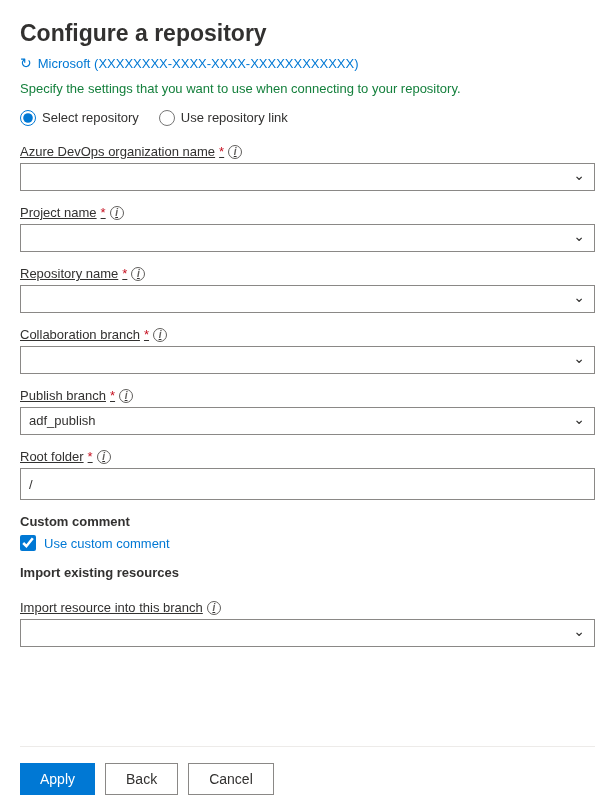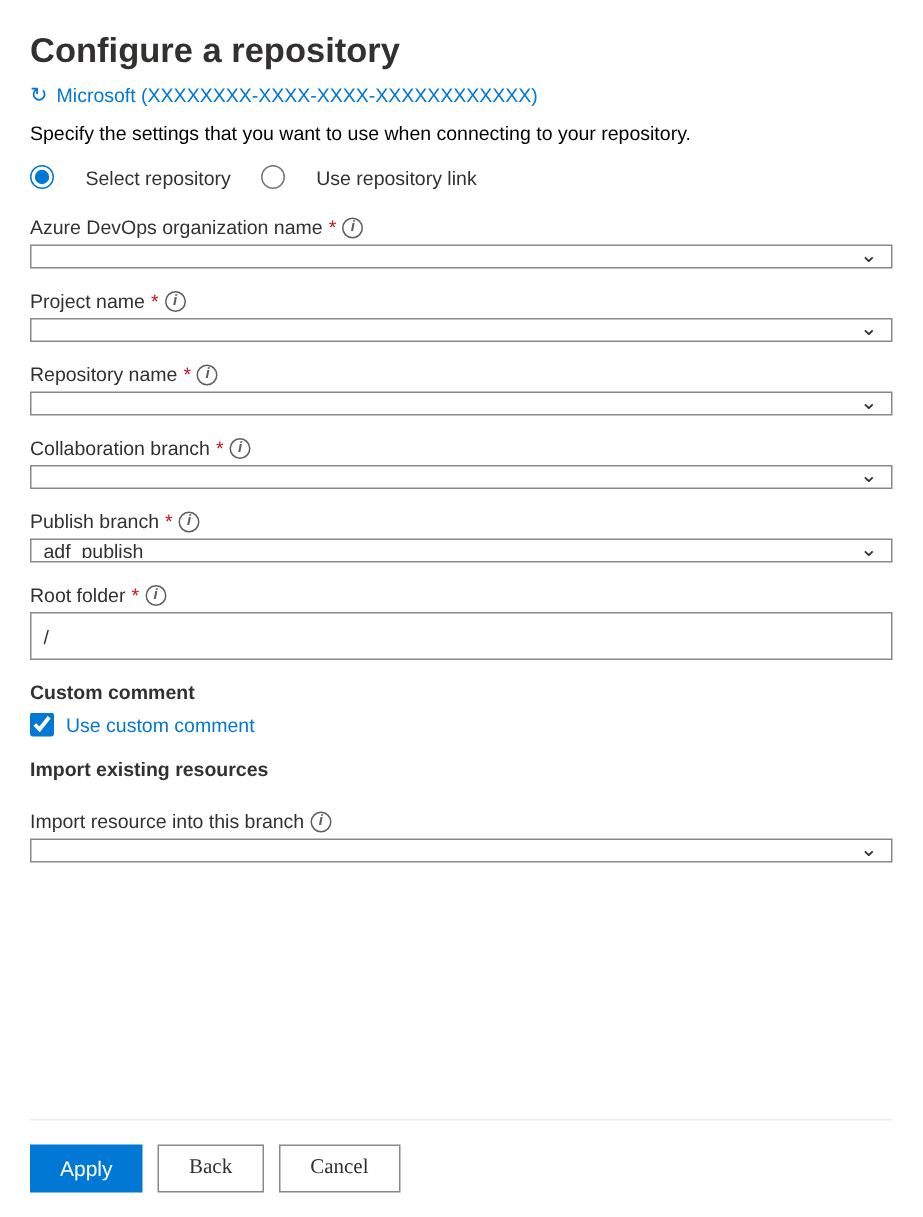--- a/index.html
+++ b/index.html
@@ -30,74 +30,74 @@
       margin-bottom: 10px;
       color: #0078d4;
       font-size: 13px;
     }
     .account-icon {
       color: #0078d4;
       font-size: 14px;
     }
     .description {
       font-size: 13px;
-      color: #000000;
+      color: #15803d;
       margin-bottom: 14px;
     }
     .radio-group {
       display: flex;
       align-items: center;
       gap: 20px;
       margin-bottom: 18px;
     }
     .radio-label {
       display: flex;
-      align-items: center;
-      gap: 21px;
+      gap: 6px;
       cursor: pointer;
       font-size: 13px;
       color: #323130;
     }
     .radio-input {
       width: 16px;
       height: 16px;
       accent-color: #0078d4;
       cursor: pointer;
     }
     .field-group {
       margin-bottom: 14px;
     }
     .field-label {
       font-size: 13px;
       color: #323130;
       margin-bottom: 4px;
       display: flex;
       align-items: center;
       gap: 4px;
+      text-decoration: underline;
     }
     .required-star {
       color: #c50f1f;
     }
     .info-icon {
       display: inline-flex;
       align-items: center;
       justify-content: center;
       width: 14px;
       height: 14px;
       border-radius: 50%;
       border: 1px solid #605e5c;
       color: #605e5c;
       font-size: 10px;
       cursor: pointer;
       font-style: italic;
       font-weight: 600;
     }
     .select-dropdown {
       width: 100%;
-      height: 16px;
+      height: 28px;
       border: 1px solid #8a8886;
       background: #fff;
       padding: 0 30px 2px 8px;
       font-size: 13px;
       color: #323130;
       appearance: none;
       -webkit-appearance: none;
       cursor: pointer;
       outline: none;
       position: relative;
@@ -166,21 +166,21 @@
       font-family: inherit;
       height: 32px;
     }
     .btn-secondary {
       background: #fff;
       color: #323130;
       border: 1px solid #8a8886;
       padding: 6px 20px;
       font-size: 14px;
       cursor: pointer;
-      font-family: Liberation Serif, serif;
+      font-family: Liberation Sans, sans-serif;
       height: 32px;
     }
   </style>
 </head>
 <body>
 
 <div class="page-wrapper">
   <div class="page-title">Configure a repository</div>
 
   <div class="account-row">

